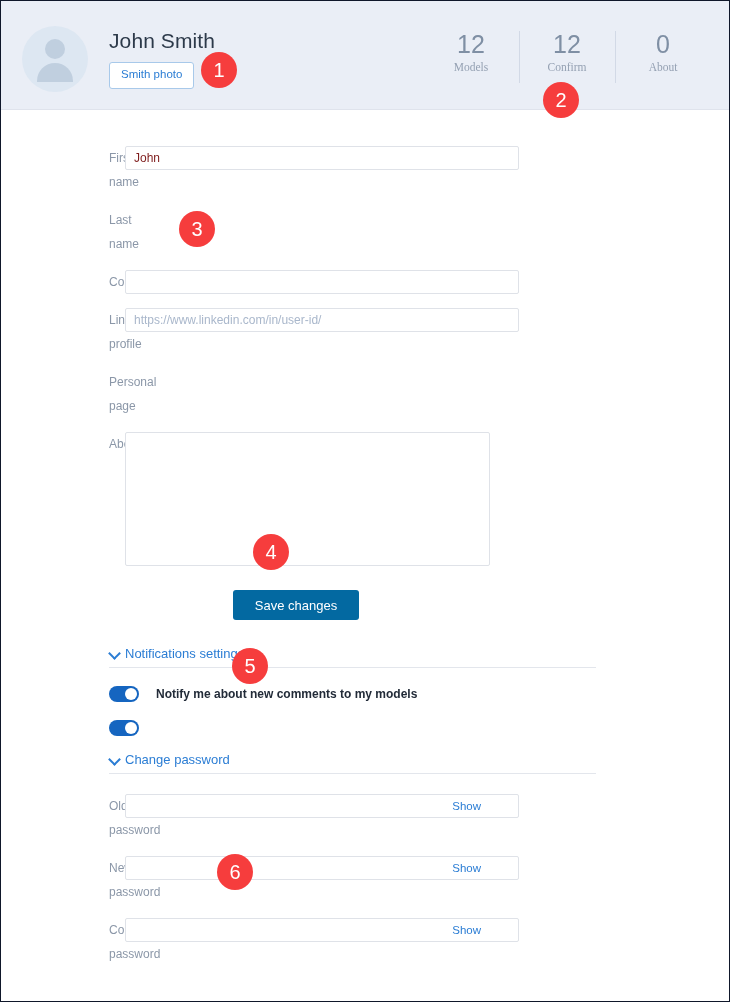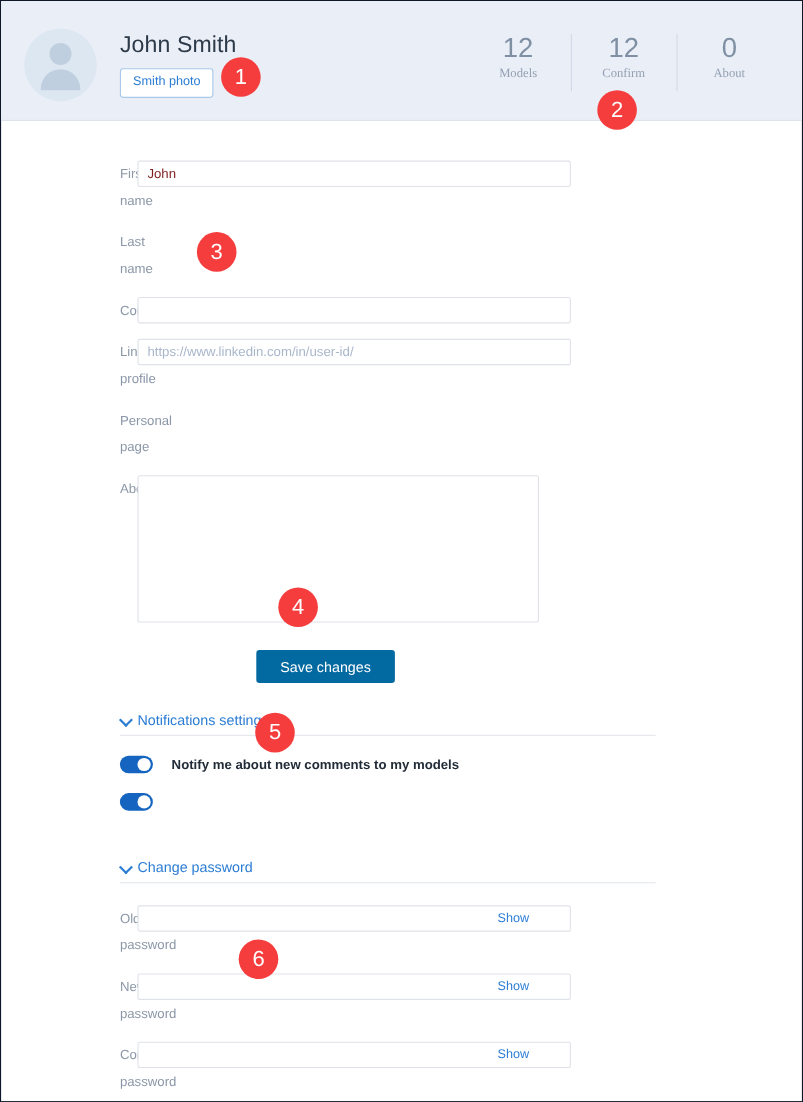--- a/index.html
+++ b/index.html
@@ -374,21 +374,21 @@
       <span class="toggle-label">Notify me about new comments to my models</span>
     </div>
 
     <div class="toggle-row">
       <span class="toggle">
         <span class="knob"></span>
       </span>
     </div>
   </div>
 
-  <div class="section" style="margin-top:44px;">
+  <div class="section" style="margin-top:16px;">
     <div class="section-header">
       <span class="chev"></span>
       <span class="section-title">Change password</span>
     </div>
   </div>
 
   <div style="margin-top:20px;">
     <div class="form-row">
       <div class="form-label">Old password</div>
       <div class="form-control pwd-row">

